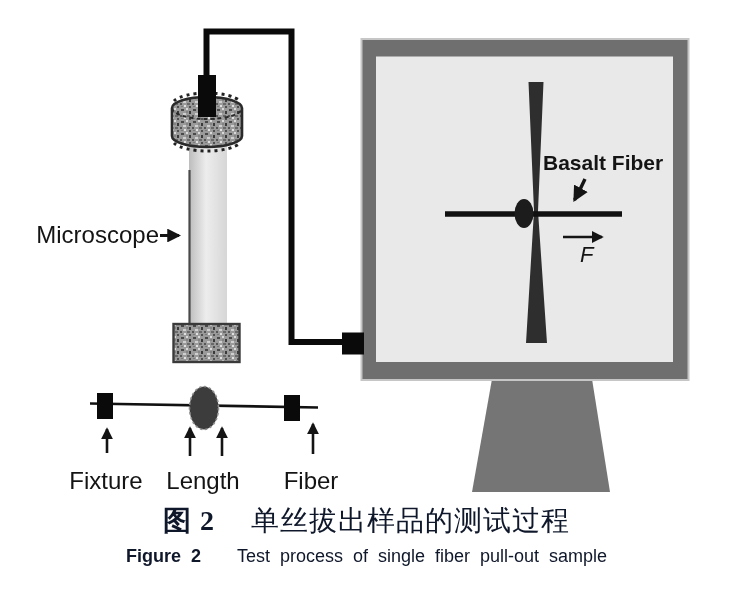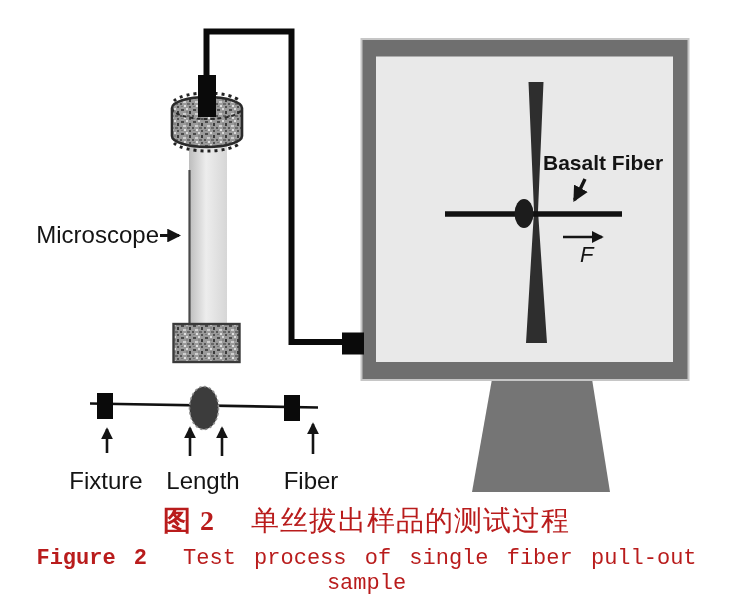--- a/index.html
+++ b/index.html
@@ -2,23 +2,23 @@
 <html><head>
 <meta charset="utf-8">
 <style>
   html,body{margin:0;padding:0;background:#ffffff;}
   .stage{position:relative;width:708px;height:597px;background:#ffffff;overflow:hidden;
          font-family:"Liberation Sans", sans-serif;}
   svg{position:absolute;top:0;left:0;display:block;}
   .lbl{font-family:"Liberation Sans", sans-serif;font-size:24px;fill:#141414;}
   .scrlbl{font-family:"Liberation Sans", sans-serif;font-size:21px;font-weight:600;fill:#141414;}
   .f-lbl{font-family:"Liberation Sans", sans-serif;font-size:22px;font-style:italic;fill:#141414;}
-  .caption{position:absolute;left:0;width:733px;text-align:center;color:#b91c1c;}
+  .caption{position:absolute;left:0;width:733px;text-align:center;color:#0f172a;}
   .caption-zh{top:502px;font-family:"Liberation Serif", serif;font-size:28px;letter-spacing:1px;}
-  .caption-en{top:546px;font-family:Liberation Mono, monospace;font-size:22px;word-spacing:5px;text-align:center;}
+  .caption-en{top:546px;font-family:Liberation Sans, sans-serif;font-size:18px;word-spacing:5px;text-align:center;}
   .cap-bold{font-weight:bold;}
   .cap-gap{display:inline-block;width:36px;}
 </style>
 </head>
 <body>
 
 <div class="stage">
 
   <svg width="733" height="500" viewBox="0 0 733 500">
     <defs>

